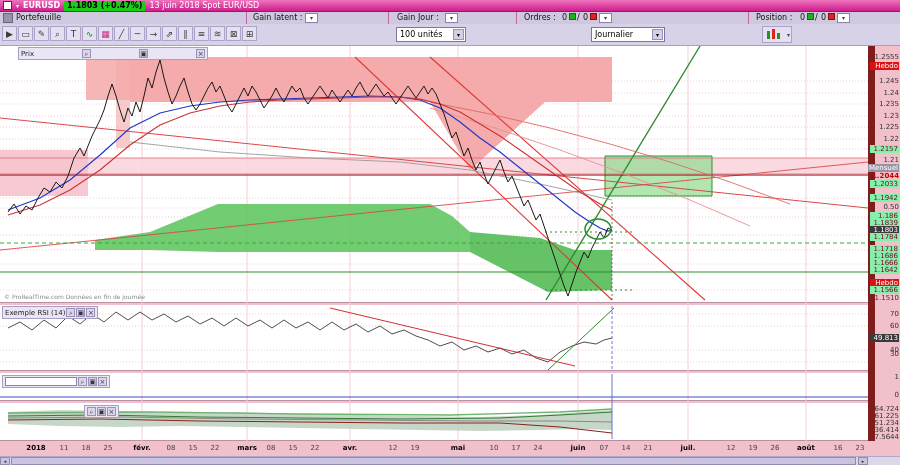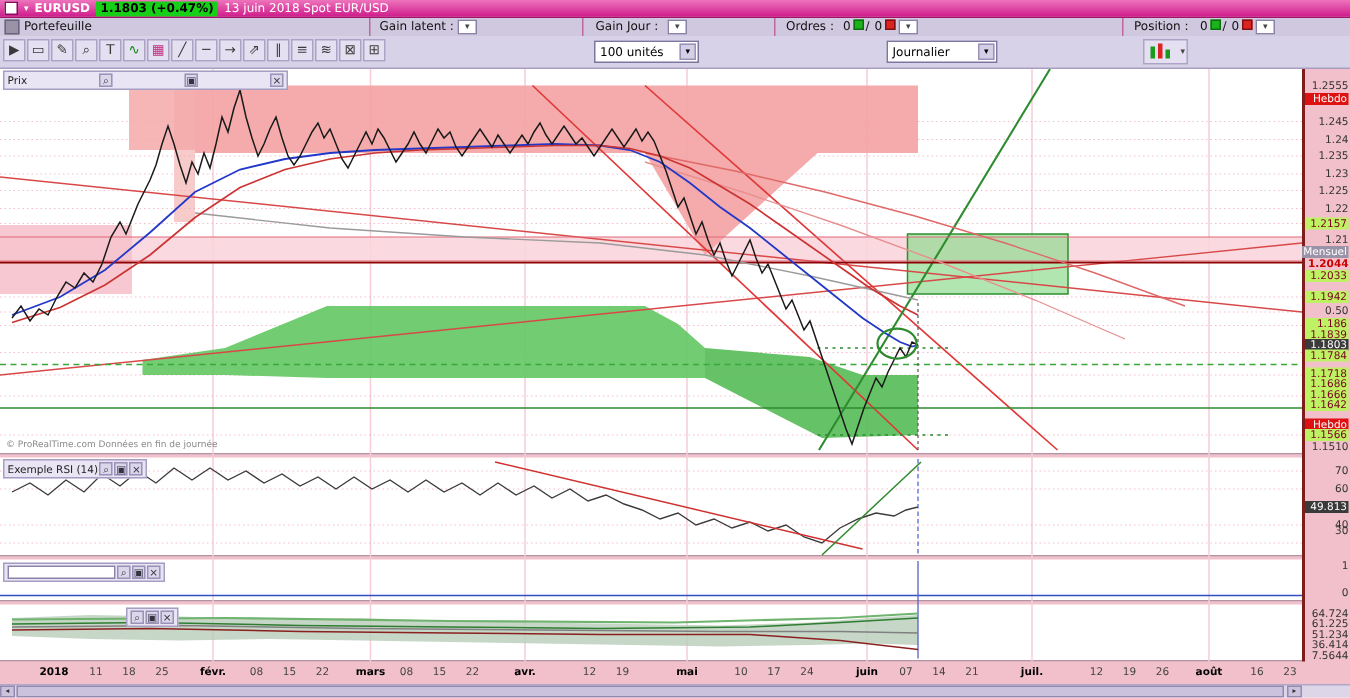--- a/index.html
+++ b/index.html
@@ -39,31 +39,31 @@
   #price-panel{top:46px;height:257px;}
   #rsi-panel{top:305px;height:66px;}
   #aux-panel{top:373px;height:28px;}
   #ribbon-panel{top:403px;height:38px;}
 
   #overlay{position:absolute;left:0;top:0;width:900px;height:465px;z-index:5;pointer-events:none;}
 
   
   .chip{position:absolute;z-index:6;display:flex;align-items:center;gap:1px;height:11px;background:#eae5f4;border:1px solid #a79ec4;font-size:7px;line-height:10px;padding:0 2px;color:#222;}
   .chip .ic{width:9px;height:9px;border:1px solid #9a92b8;background:#dcd6ea;font-size:7px;line-height:8px;text-align:center;color:#334;box-sizing:border-box;}
-  #price-chip{left:2px;top:47px;gap:48px;}
+  #price-chip{left:18px;top:47px;gap:48px;}
   #rsi-chip{left:2px;top:306px;}
   #aux-chip{left:2px;top:375px;}
   #ribbon-chip{left:84px;top:405px;}
   .aux-input{width:72px;height:9px;border:1px solid #8a82a8;background:#fff;font-size:7px;padding:0 1px;box-sizing:border-box;}
   .copyright{position:absolute;left:4px;top:293px;font-size:6px;color:#8a8a8a;z-index:6;white-space:nowrap;}
 
   
-  #axis-col{position:absolute;left:868px;top:46px;width:32px;height:395px;background:#f1c0cb;border-left:2px solid #7f1d1d;z-index:6;box-sizing:border-box;}
+  #axis-col{position:absolute;left:868px;top:46px;width:32px;height:395px;background:#f1c0cb;border-left:7px solid #7f1d1d;z-index:6;box-sizing:border-box;}
   .tick{position:absolute;right:1px;min-width:27px;text-align:right;font-size:7px;line-height:8px;color:#333;white-space:nowrap;}
-  .t-pink{background:#bef264;color:#7a0020;padding:0 1px;}
+  .t-pink{background:#86efac;color:#7a0020;padding:0 1px;}
   .t-red{background:#dd1111;color:#fff;padding:0 1px;}
   .t-dark{background:#3a3a3a;color:#fff;padding:0 1px;}
   .t-gray{background:#9a93a8;color:#fff;padding:0 1px;}
   .t-redline{color:#c00;font-weight:bold;margin-left:26px;}
 
   
   #xaxis{position:absolute;left:0;top:441px;width:868px;height:15px;z-index:6;}
   .xl{position:absolute;top:3px;font-size:7px;color:#444;transform:translateX(-50%);white-space:nowrap;}
   .xl.strong{color:#000;font-weight:bold;}
   .scrollbar{position:absolute;left:0;top:456px;width:900px;height:9px;background:#ddd6e8;border-top:1px solid #b0a8c8;z-index:10;box-sizing:border-box;}

